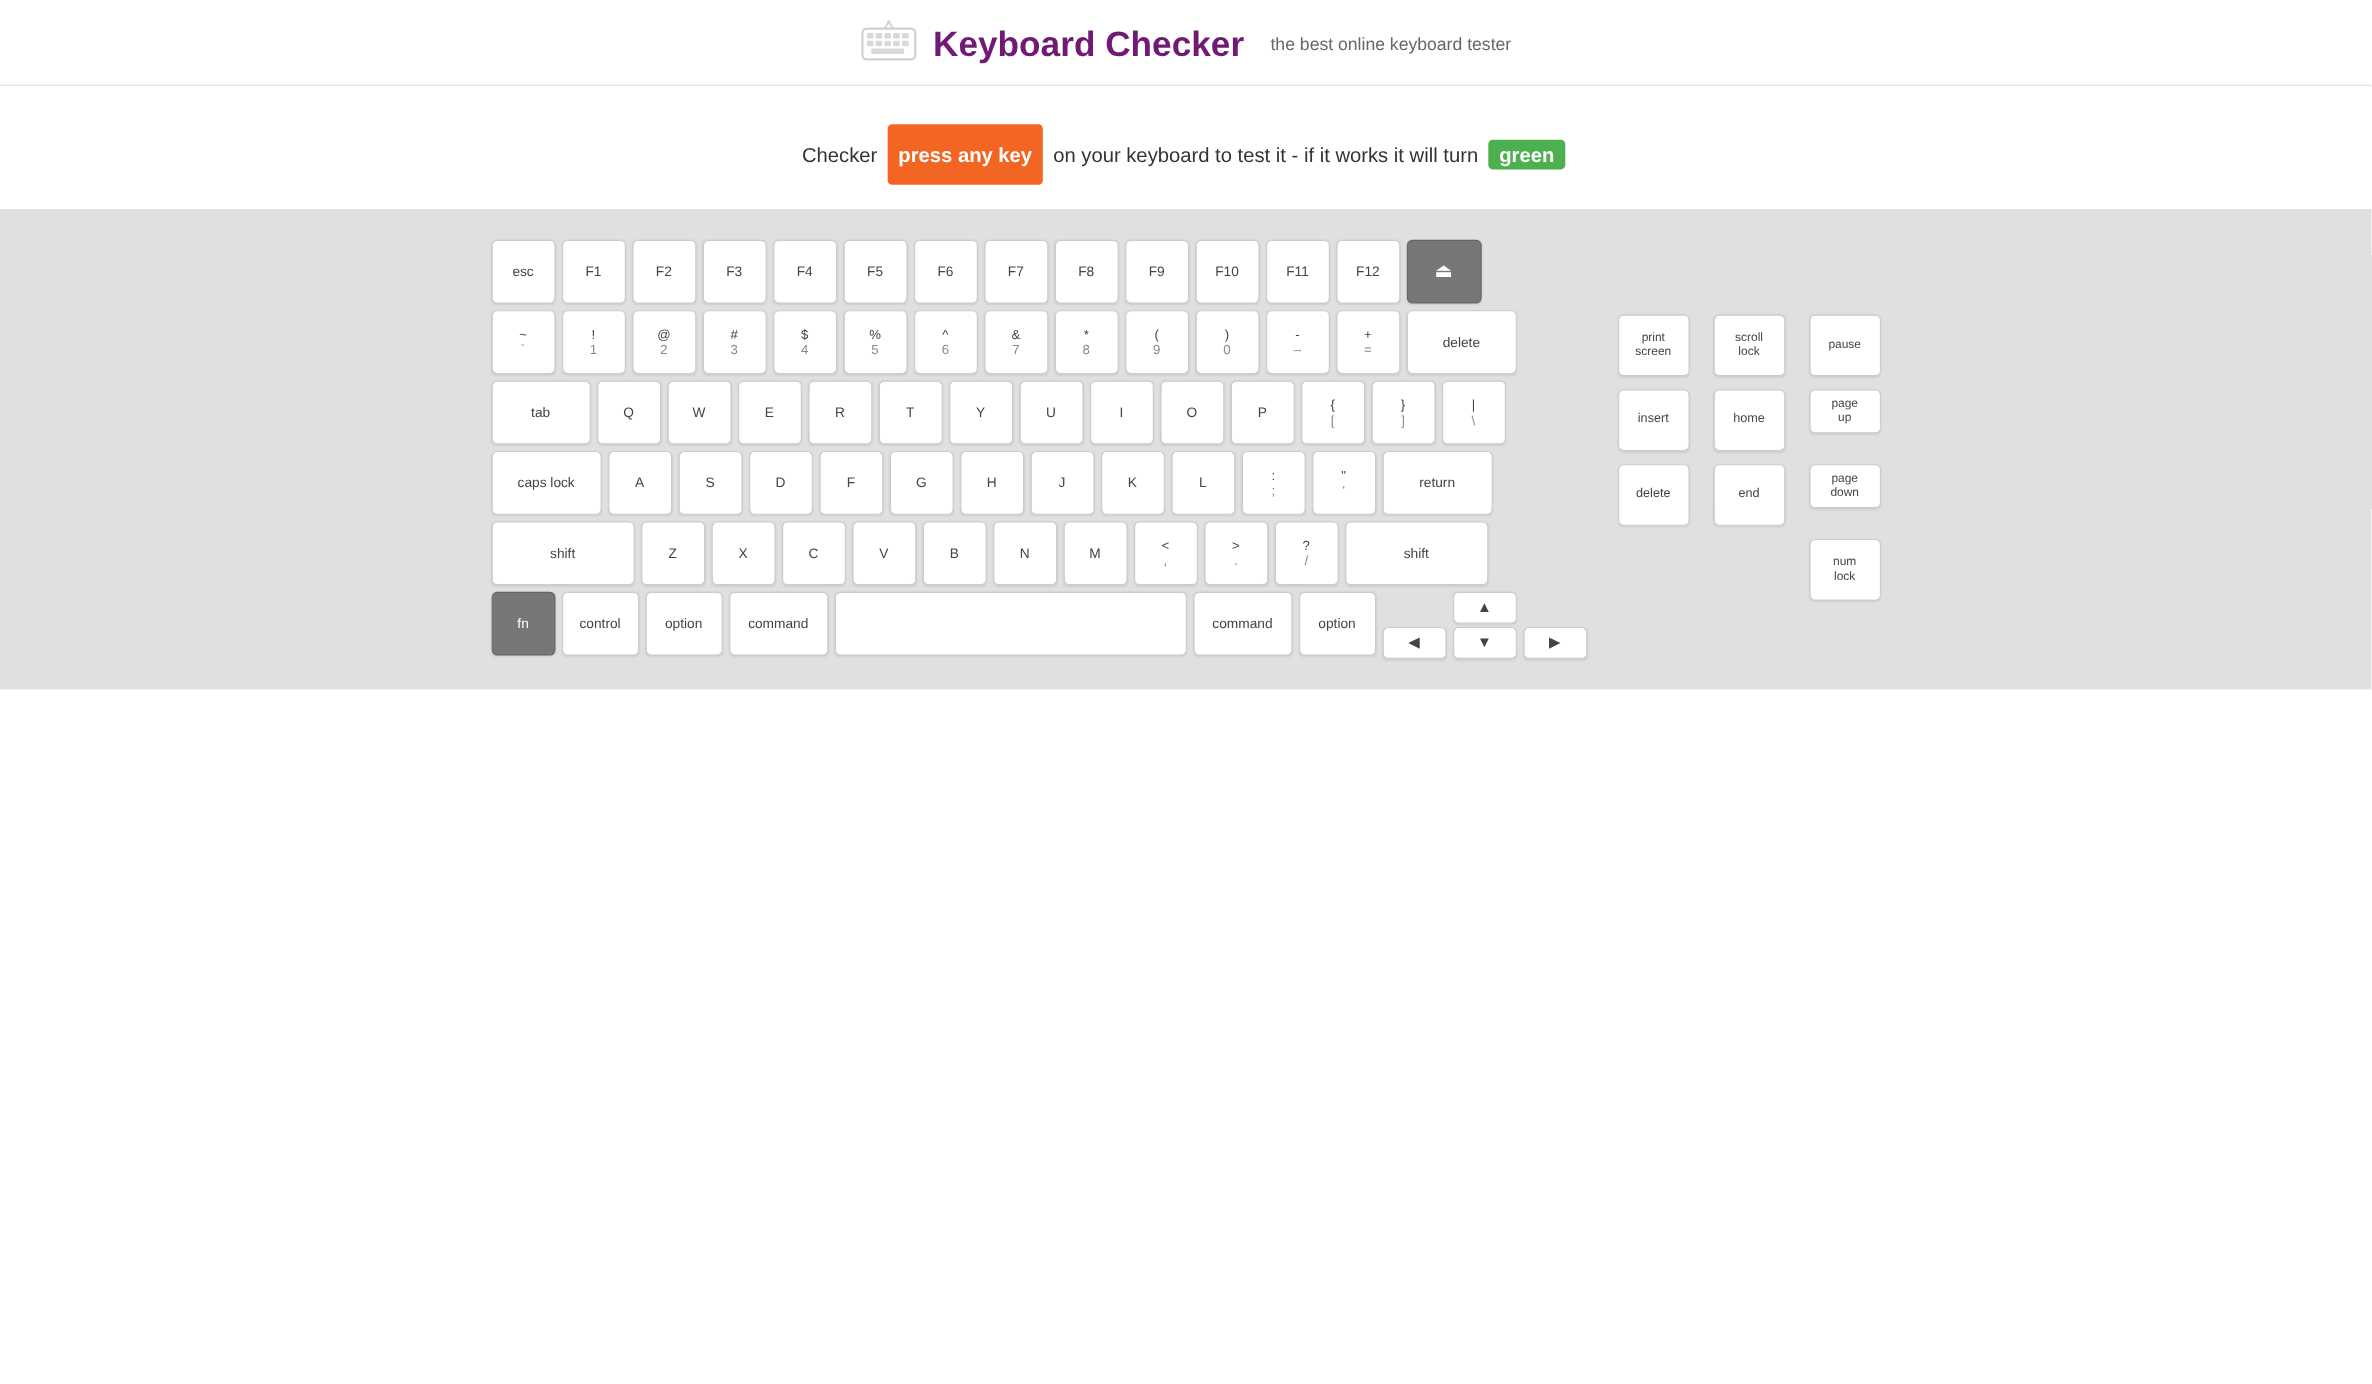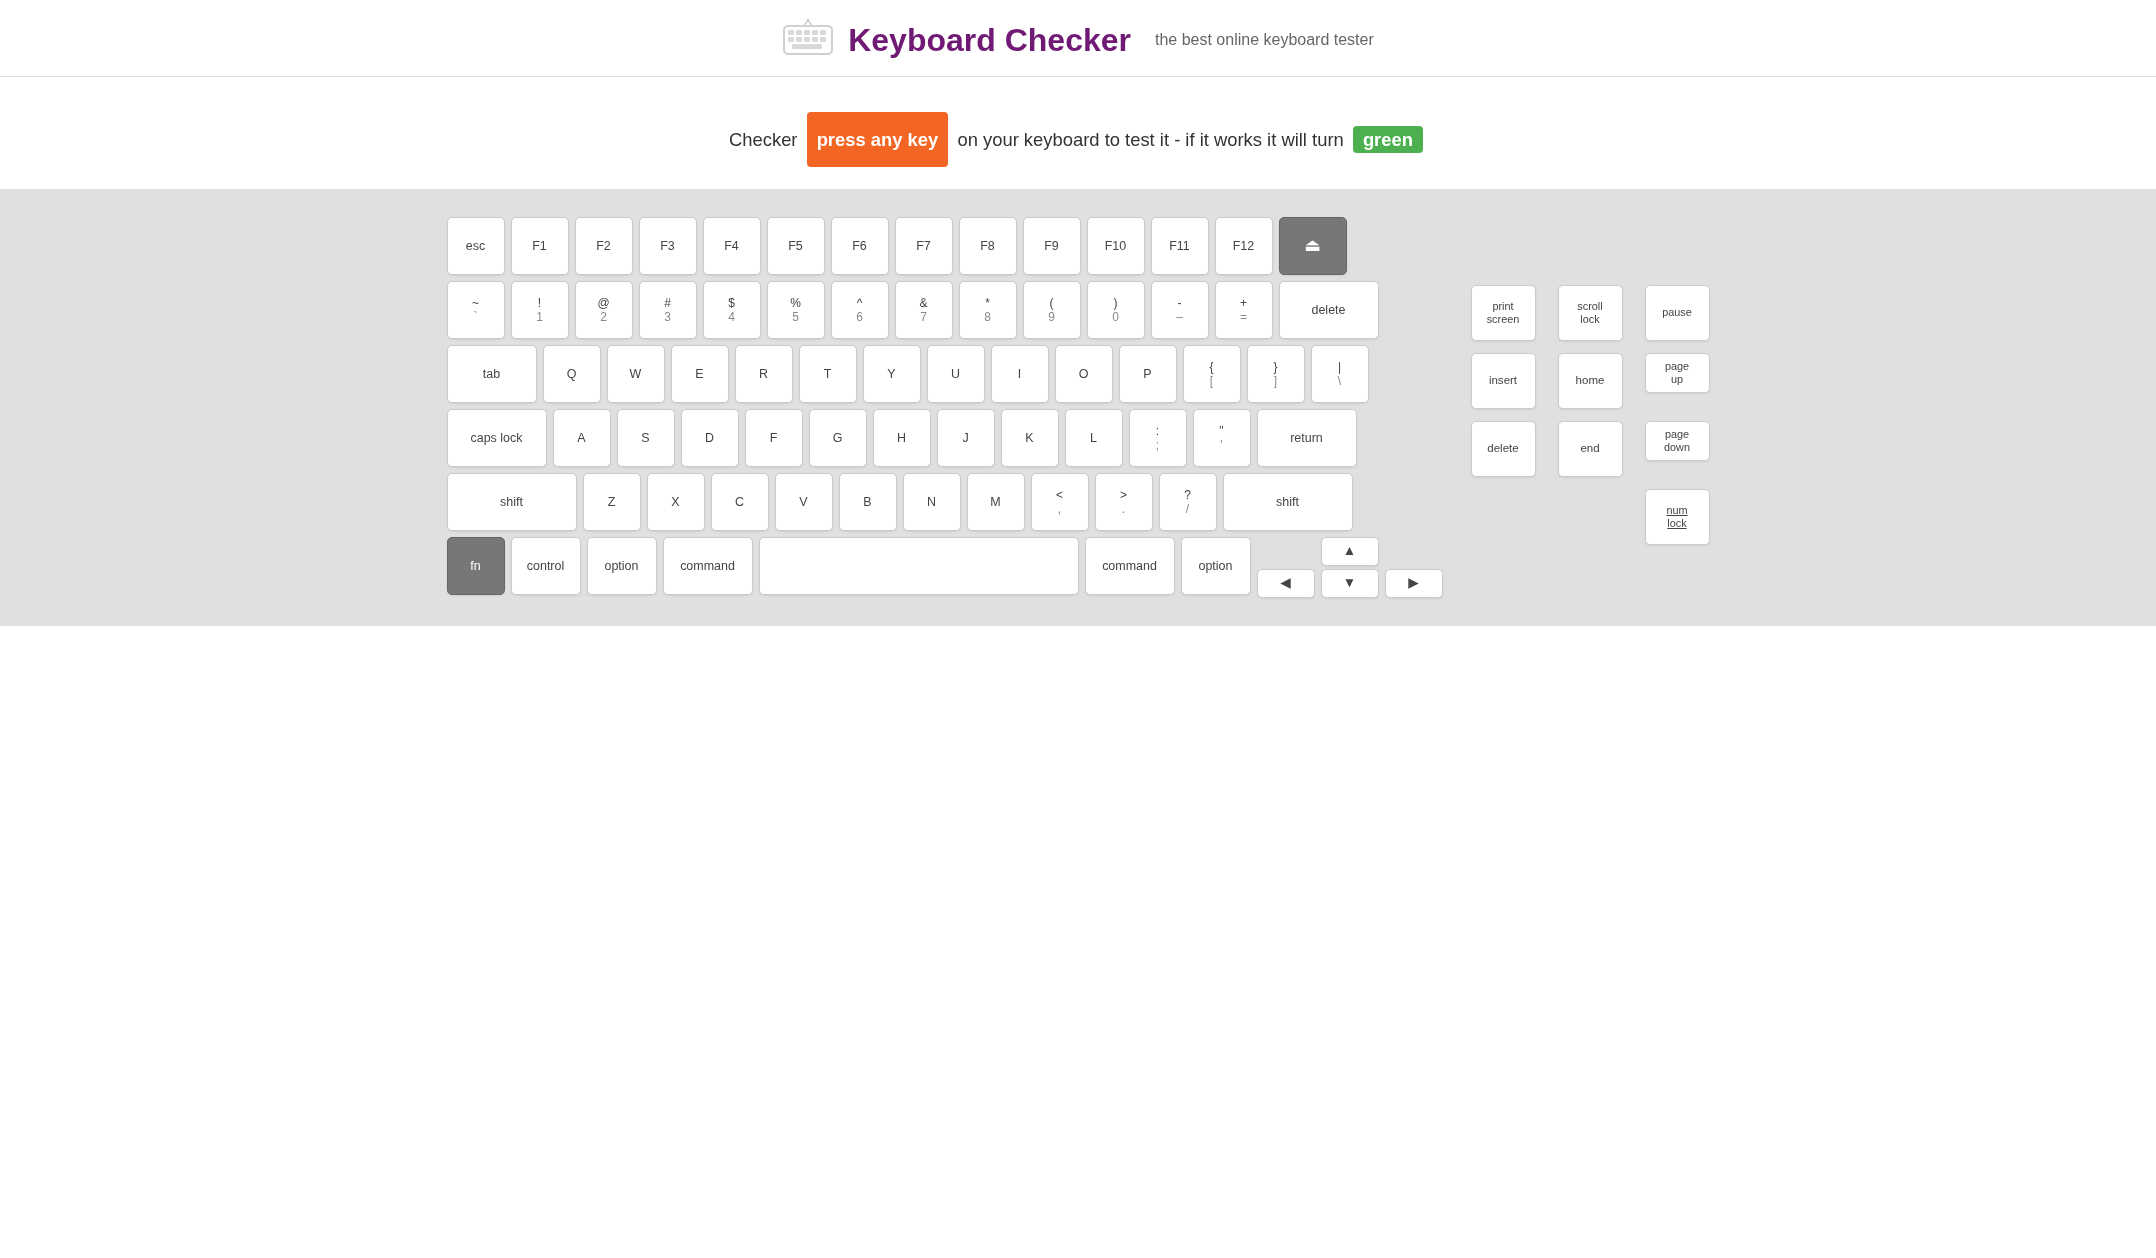--- a/index.html
+++ b/index.html
@@ -122,21 +122,21 @@
       display: flex;
       gap: 22px;
     }
     .key-nav { min-width: 65px; height: 56px; font-size: 0.72rem; }
     .key-pageupdown { min-width: 65px; height: 40px; font-size: 0.72rem; }
     .numlock-row {
       display: flex;
       gap: 6px;
       justify-content: flex-end;
     }
-    .key-numlock { min-width: 65px; text-decoration: underline; }
+    .key-numlock { min-width: 65px; }
   </style>
 </head>
 <body>
 
 <header>
   <div class="header-icon">
     <svg width="52" height="40" viewBox="0 0 52 40">
       <rect x="2" y="8" width="48" height="28" rx="4" fill="none" stroke="#aaa" stroke-width="2"></rect>
       <rect x="6" y="12" width="6" height="5" rx="1" fill="#bbb"></rect>
       <rect x="14" y="12" width="6" height="5" rx="1" fill="#bbb"></rect>

